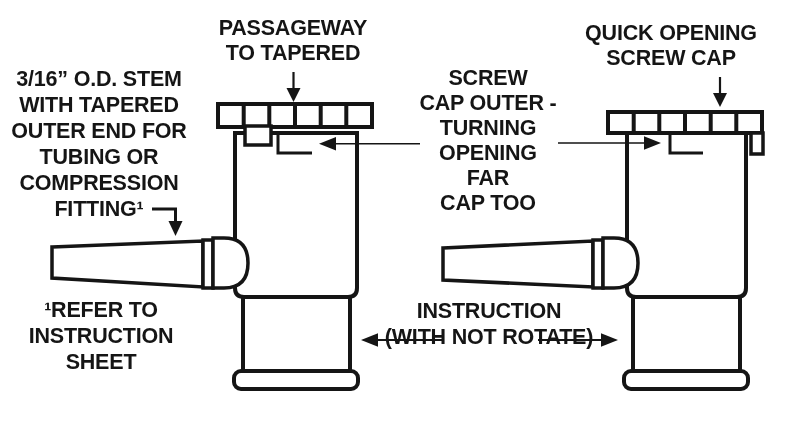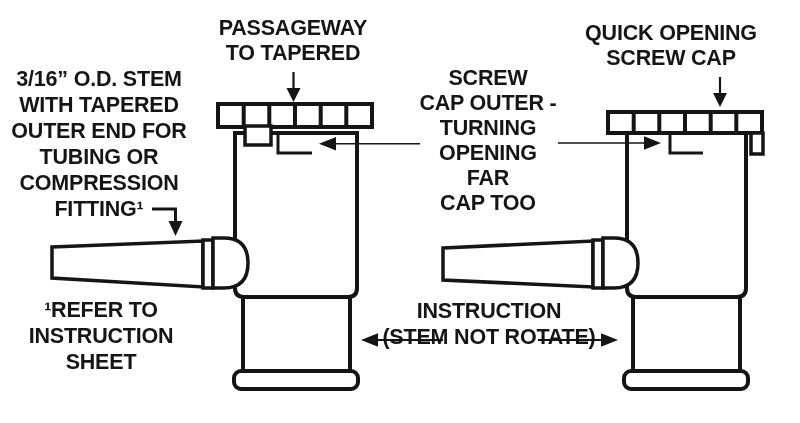--- a/index.html
+++ b/index.html
@@ -151,16 +151,16 @@
   </div>
 
   <div class="label" id="lbl-refer">
     <div>¹REFER TO</div>
     <div>INSTRUCTION</div>
     <div>SHEET</div>
   </div>
 
   <div class="label" id="lbl-stationary">
     <div>INSTRUCTION</div>
-    <div>(STEM NOT ROTATE)</div>
+    <div>(WITH NOT ROTATE)</div>
   </div>
 
 </div>
 
 </body></html>

